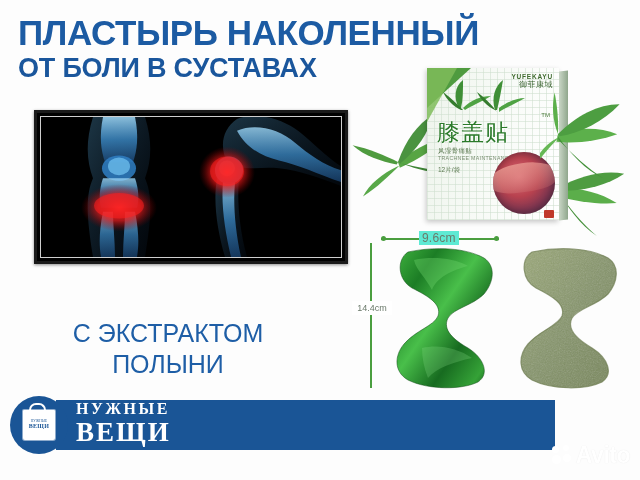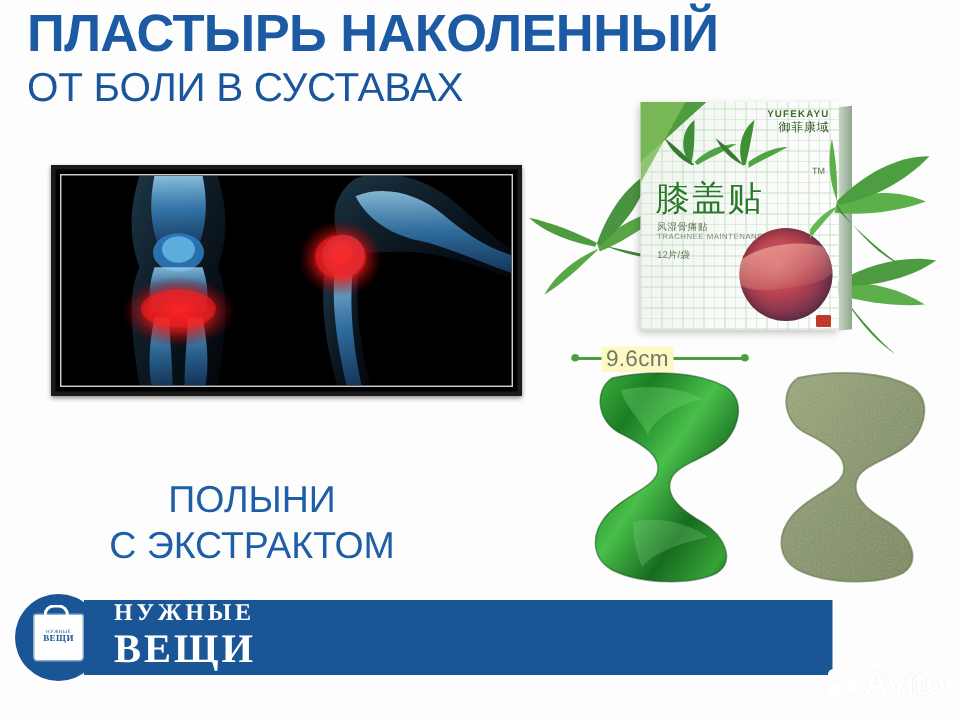--- a/index.html
+++ b/index.html
@@ -18,35 +18,35 @@
     width: 640px;
     height: 480px;
     background: #fdfdfd;
     overflow: hidden;
   }
 
   
   .headline {
     position: absolute;
     left: 18px;
-    top: 4px;
+    top: 14px;
     width: 560px;
     z-index: 40;
   }
   .headline-l1 {
     font-size: 35px;
     font-weight: bold;
     color: #1c5ba3;
     letter-spacing: -0.4px;
     line-height: 38px;
     white-space: nowrap;
   }
   .headline-l2 {
     font-size: 27px;
-    font-weight: normal;
+    font-weight: bold;
     color: #1a569c;
     letter-spacing: -0.2px;
     line-height: 30px;
     white-space: nowrap;
     margin-top: 1px;
   }
 
   
   .xray-panel {
     position: absolute;
@@ -312,25 +312,25 @@
   }
   .dim-dot {
     position: absolute;
     width: 5px; height: 5px;
     border-radius: 50%;
     background: #4a9e3f;
     top: 2px;
   }
   .dim-h-label {
     position: absolute;
-    left: 20px;
+    left: 38px;
     top: -3px;
     padding: 0 3px;
-    background: #fef9c3;
-    font-size: 15px;
+    background: #5eead4;
+    font-size: 12px;
     color: #6b7a6b;
     letter-spacing: 0.2px;
   }
   .dim-v {
     position: absolute;
     left: 366px;
     top: 243px;
     width: 10px;
     height: 145px;
     z-index: 22;
@@ -516,20 +516,24 @@
     </g>
   </svg>
 
   <div class="dim-h">
     <div class="dim-h-line"></div>
     <span class="dim-dot" style="left:0;"></span>
     <span class="dim-dot" style="right:0;"></span>
     <span class="dim-h-label">9.6cm</span>
   </div>
 
+  <div class="dim-v">
+    <div class="dim-v-line"></div>
+    <span class="dim-v-label">14.4cm</span>
+  </div>
 
   <div class="patch" style="left:392px; top:248px;">
     <svg width="108" height="142" viewBox="0 0 108 142">
       <defs>
         <linearGradient id="foilG" x1="0" y1="0" x2="1" y2="1">
           <stop offset="0%" stop-color="#3fb23f"></stop>
           <stop offset="22%" stop-color="#1c7d25"></stop>
           <stop offset="45%" stop-color="#49bf4a"></stop>
           <stop offset="68%" stop-color="#176b20"></stop>
           <stop offset="88%" stop-color="#35a237"></stop>
@@ -577,22 +581,22 @@
                  C6,32 4,12 16,4 Z" fill="#5e6b44"></path>
       </g>
       <path d="M16,4 C44,-2 74,0 92,10 C104,18 102,34 92,46 C80,58 62,60 56,70
                C50,82 62,92 76,100 C92,110 98,126 86,134 C70,142 36,142 16,132
                C2,124 2,108 12,96 C24,82 42,78 46,68 C50,56 36,48 20,40
                C6,32 4,12 16,4 Z" fill="none" stroke="#6f7d52" stroke-width="1.2" opacity="0.7"></path>
     </svg>
   </div>
 
   <div class="extract-caption">
+    <div>С ЭКСТРАКТОМ</div>
     <div>ПОЛЫНИ</div>
-    <div>С ЭКСТРАКТОМ</div>
   </div>
 
   <div class="brand-banner"></div>
   <div class="brand-text">
     <div class="brand-l1">НУЖНЫЕ</div>
     <div class="brand-l2">ВЕЩИ</div>
   </div>
   <div class="brand-logo">
     <div class="bag-handle"></div>
     <div class="bag">

